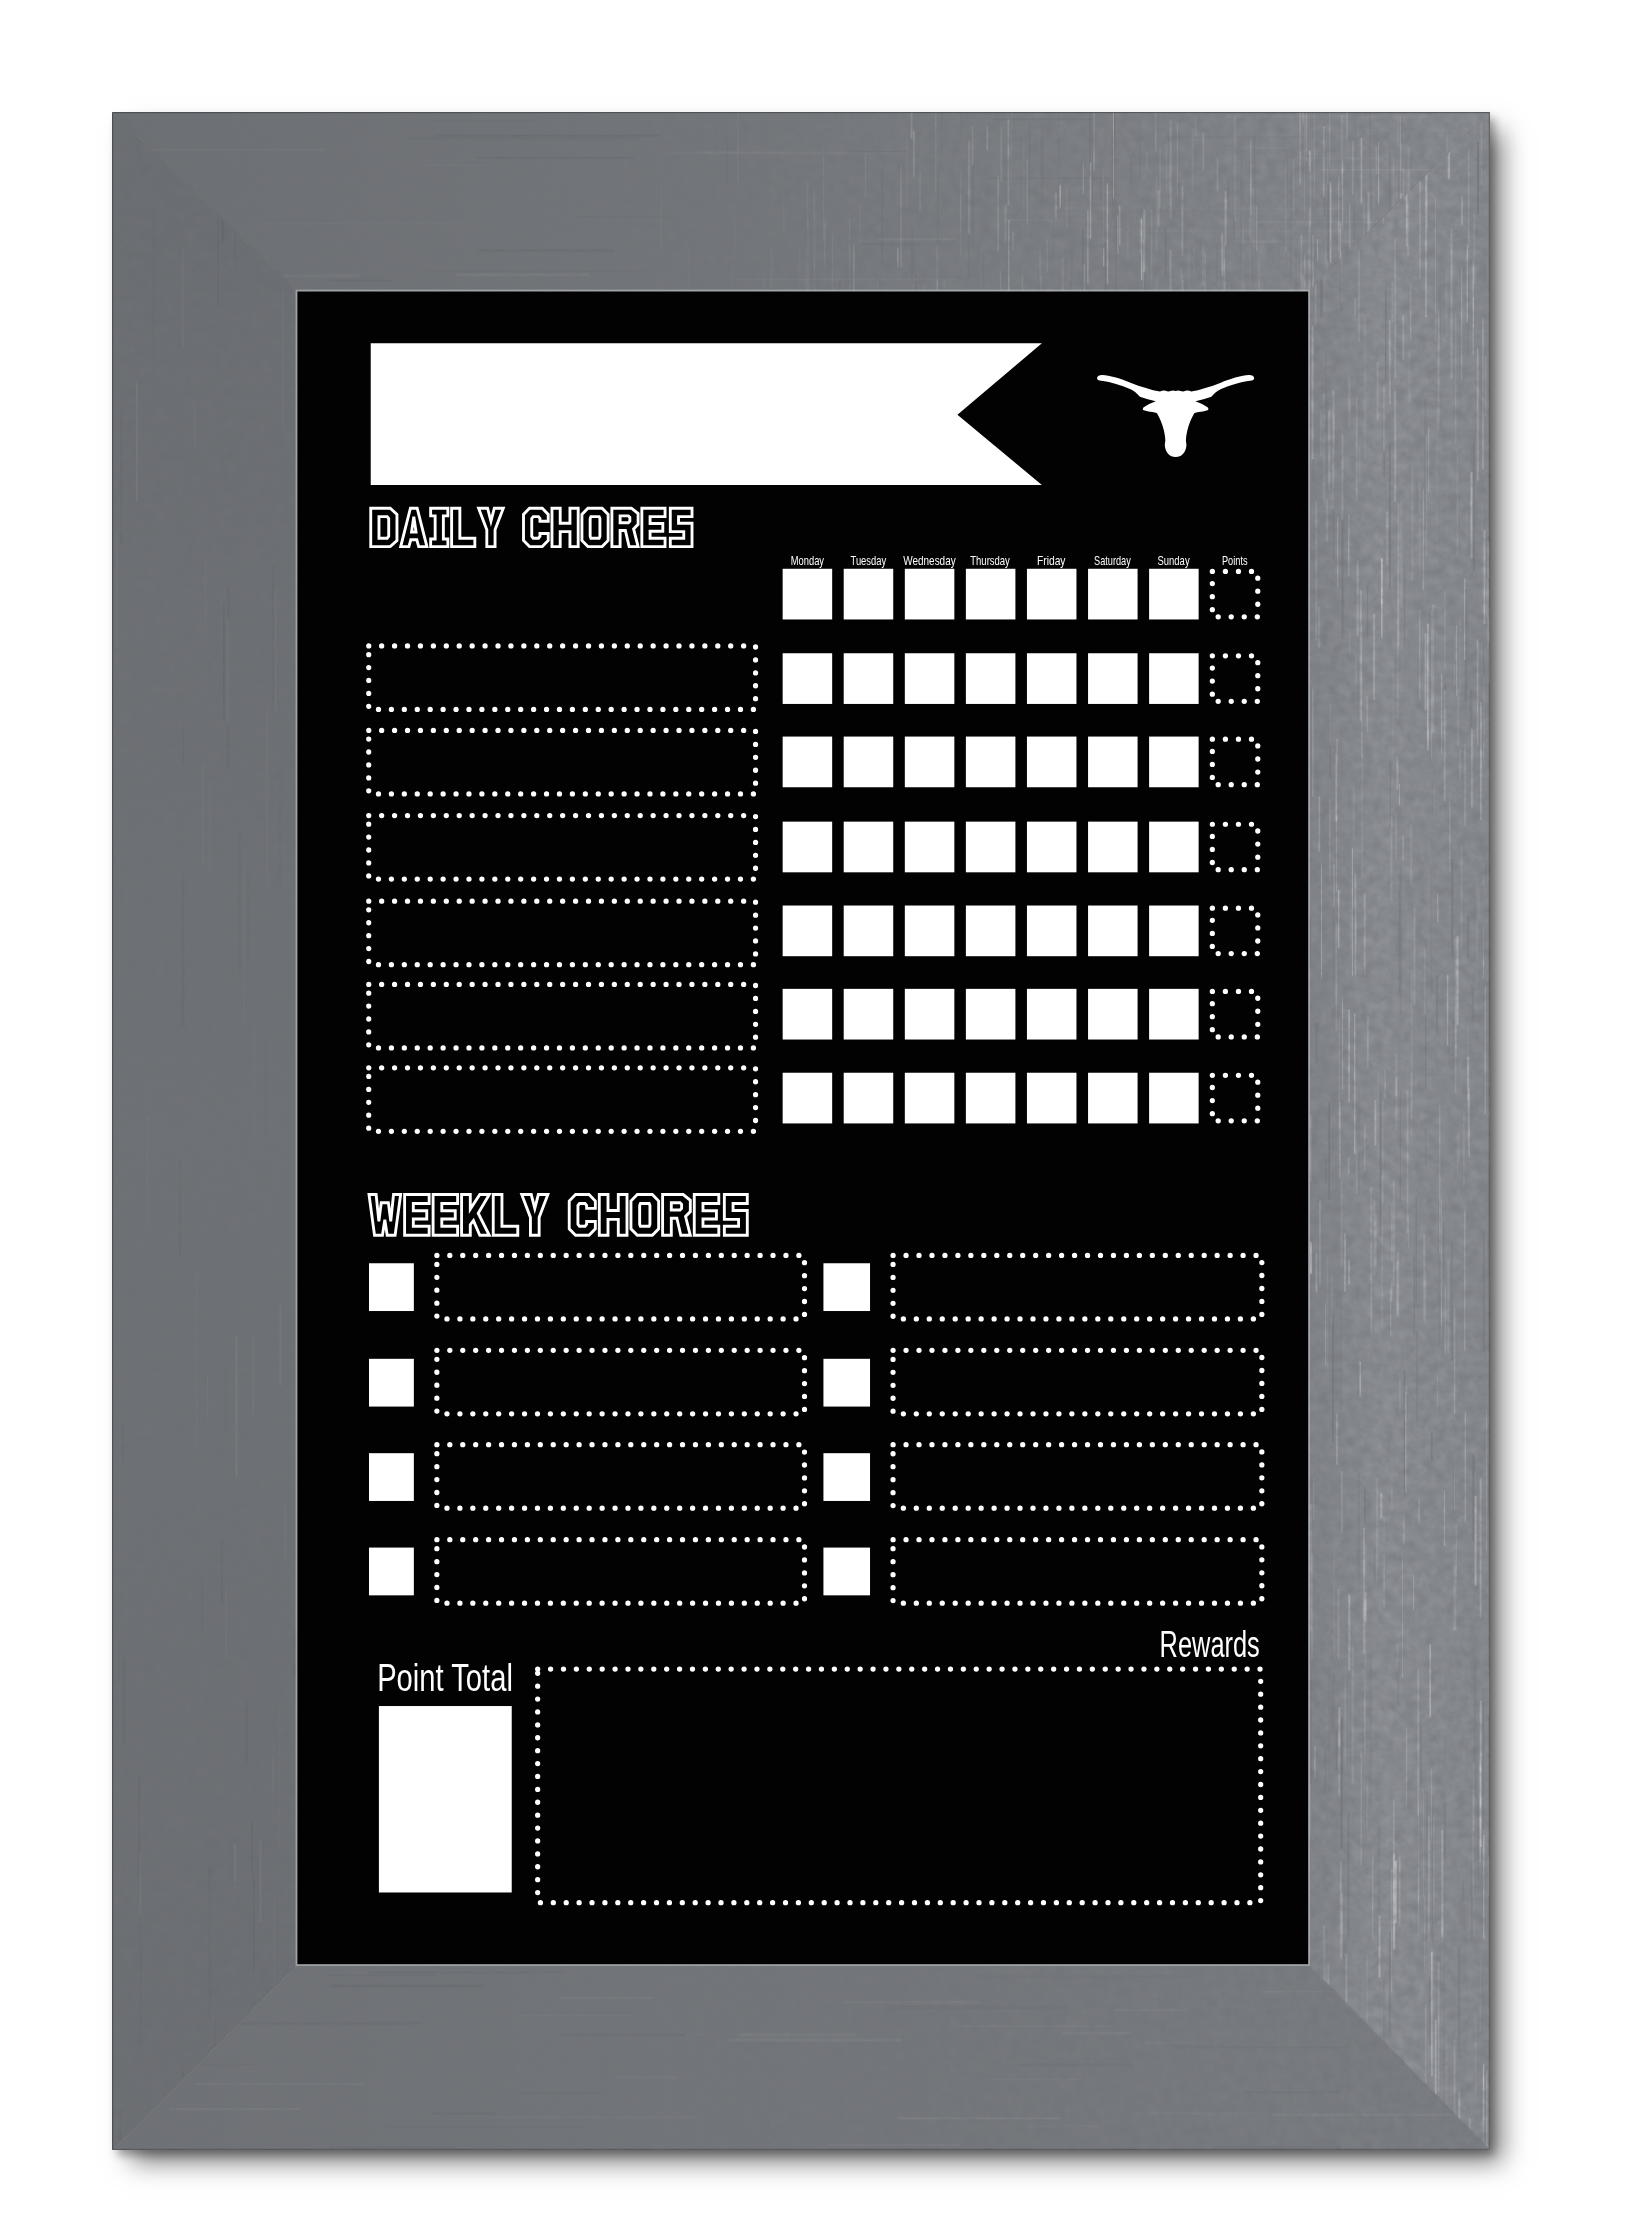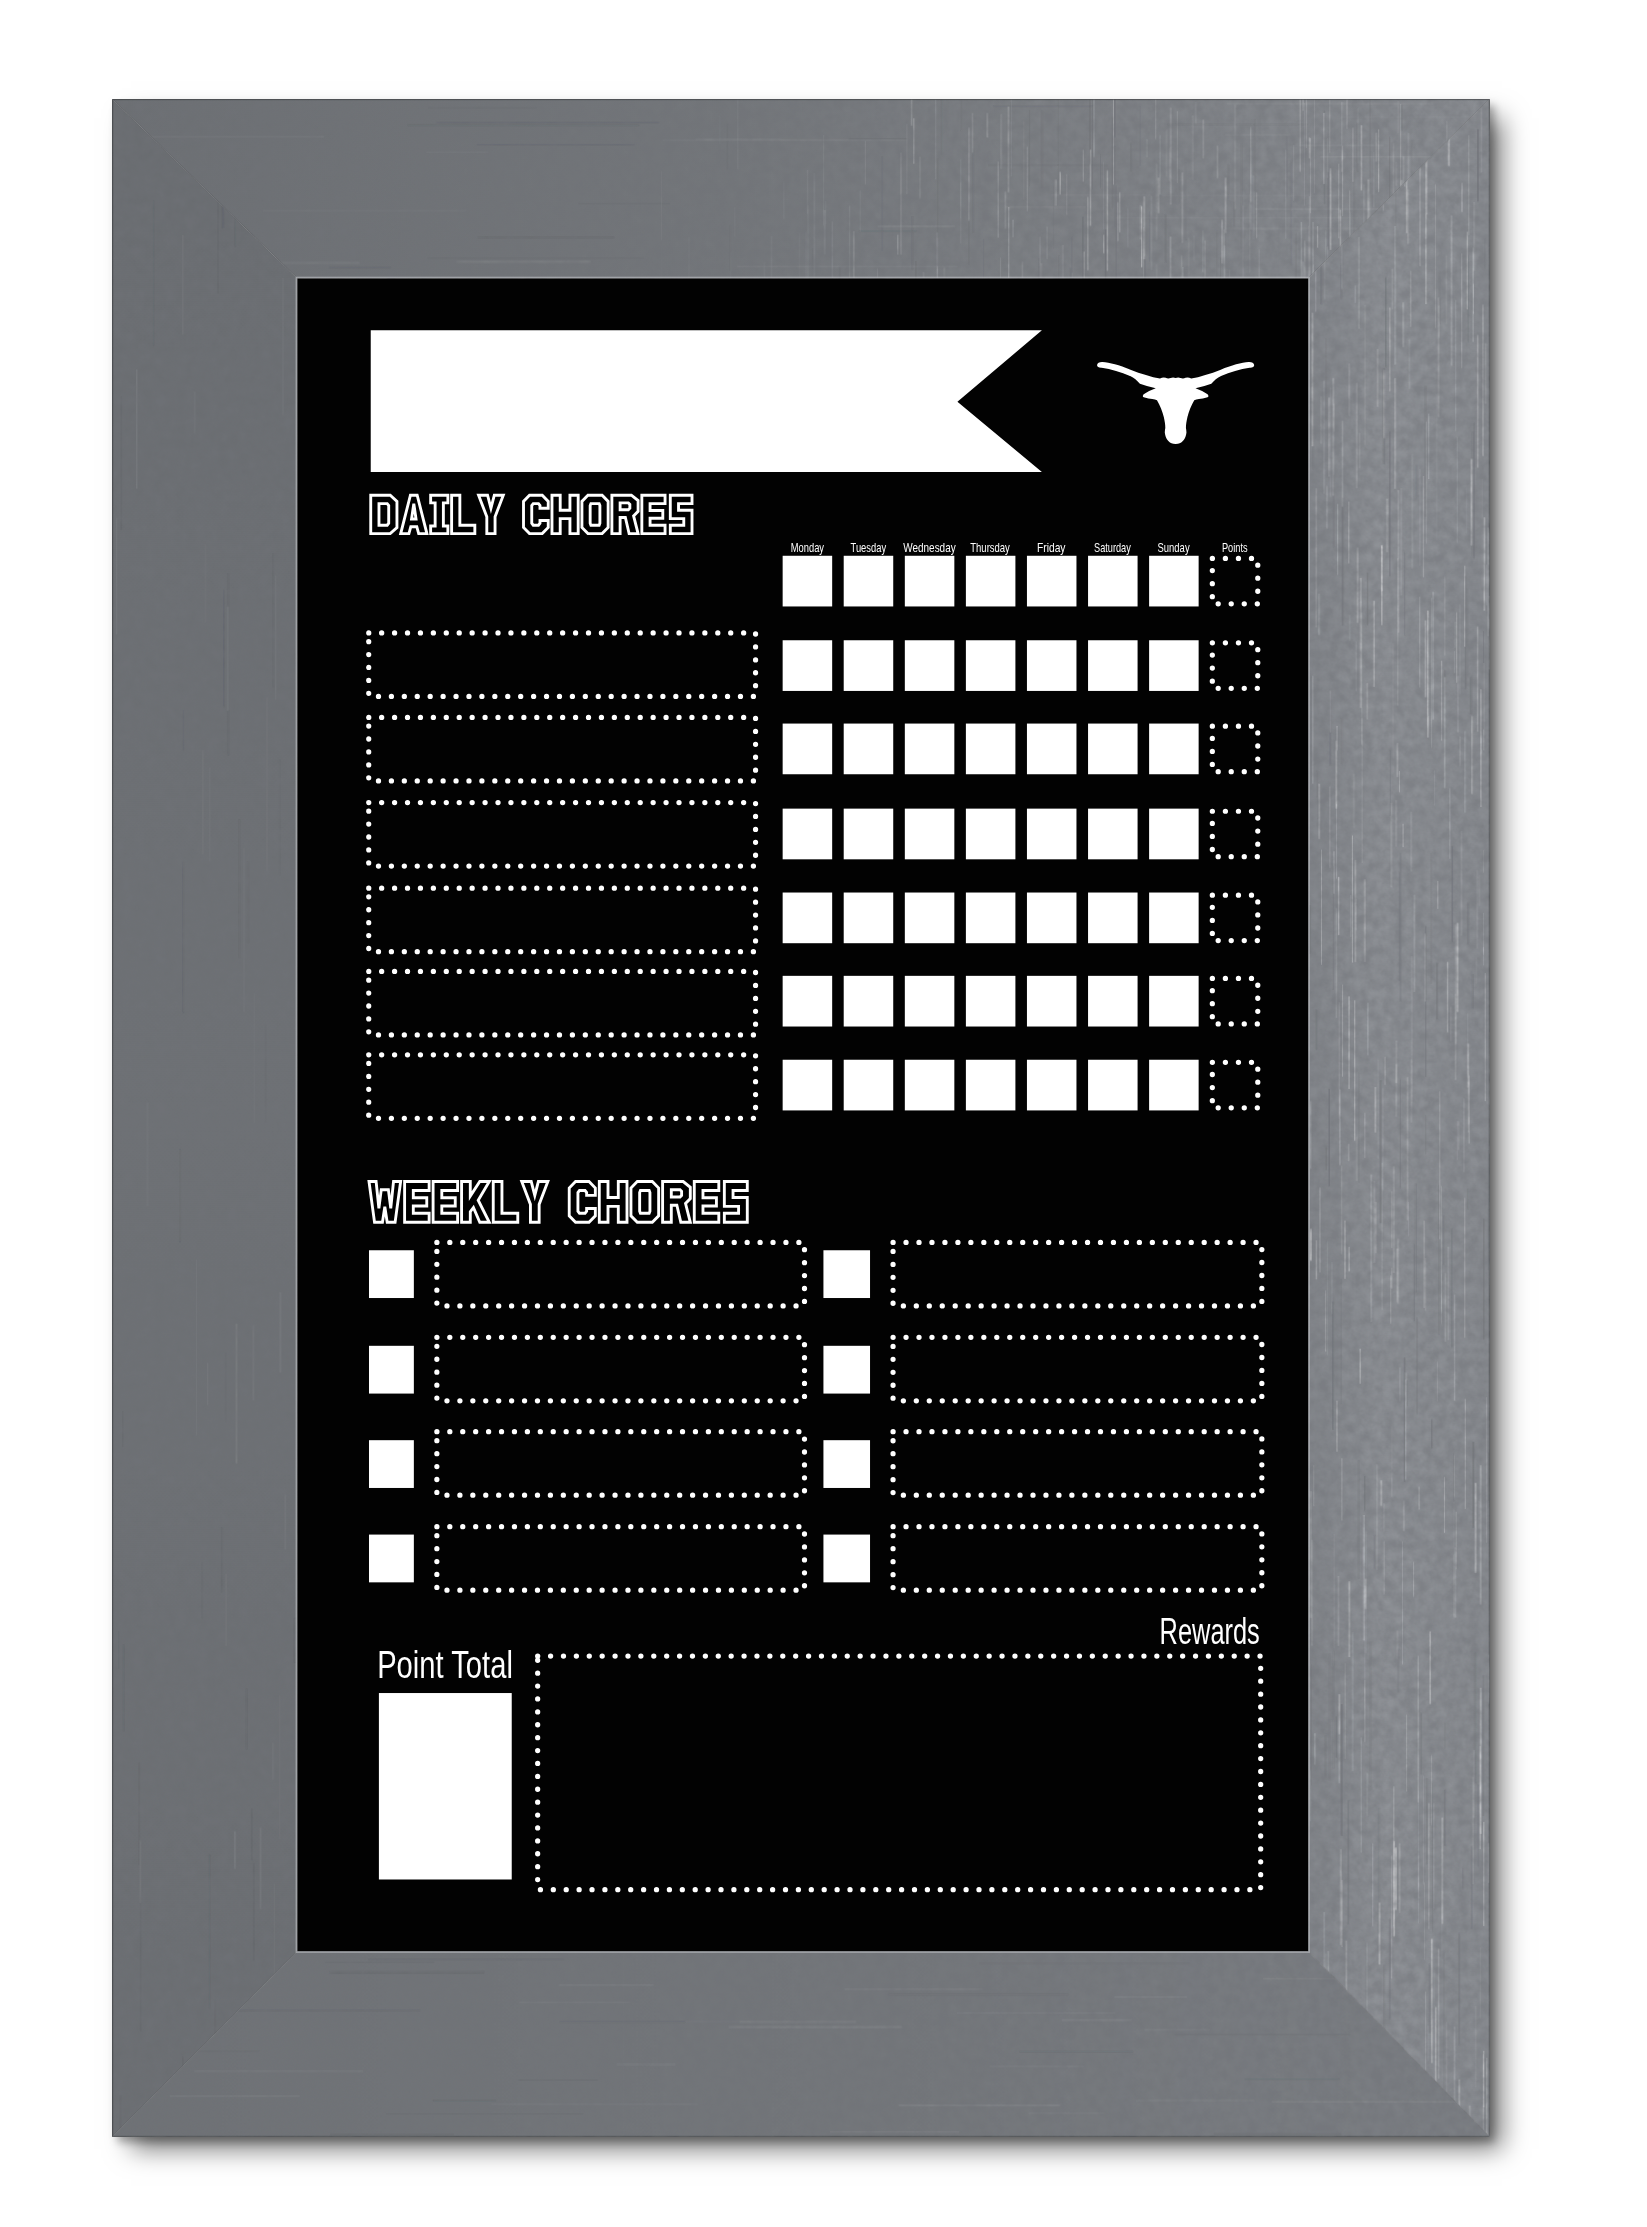--- a/index.html
+++ b/index.html
@@ -1,16 +1,16 @@
 <!DOCTYPE html>
 <html style="font-size:9.3px"><head><meta charset="utf-8"><title>Chore Chart</title>
 <style>
 html,body{margin:0;padding:0;width:1647px;height:2227px;background:#ffffff;overflow:hidden;}
 body{font-family:"Liberation Sans",sans-serif;}
-#frame{position:absolute;left:112px;top:99px;width:1378px;height:2038px;
+#frame{position:absolute;left:112px;top:112px;width:1378px;height:2038px;
 box-shadow:15px 15px 24.5px -3.5px rgba(0,0,0,0.52),5.2px 5.8px 8.2px rgba(0,0,0,0.30);}
 </style></head>
 <body>
 
 <div id="frame">
 <svg width="1378" height="2038" viewBox="0 0 2365 3498">
 <defs>
 <linearGradient id="gTop" x1="0" y1="0" x2="1" y2="0">
  <stop offset="0" stop-color="#6c6f73"></stop>
           <stop offset="0.45" stop-color="#74777b"></stop>

